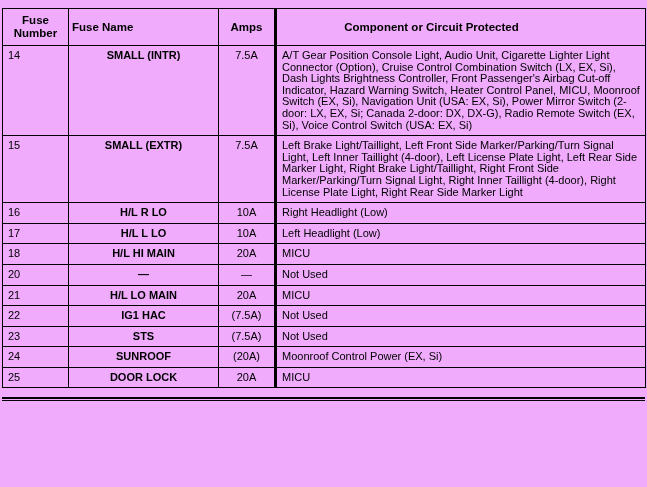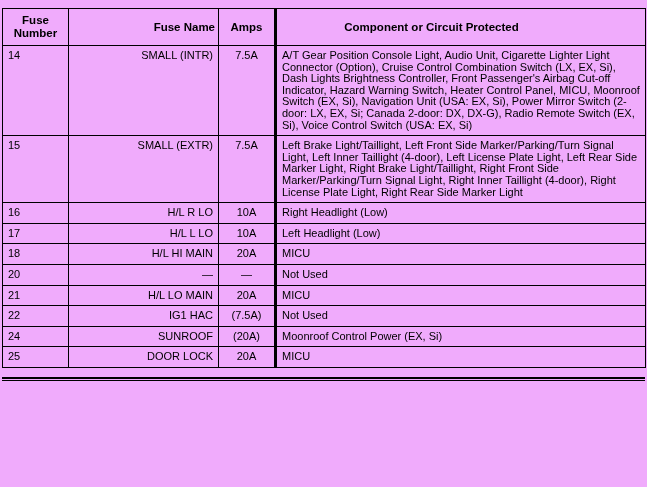--- a/index.html
+++ b/index.html
@@ -39,21 +39,21 @@
     vertical-align: middle;
     font-size: 11.5px;
     line-height: 13px;
     padding: 5px 3px;
   }
   col.col-num  { width: 66px; }
   col.col-name { width: 150px; }
   col.col-amps { width: 57px; }
   col.col-comp { width: 370px; }
   .c-num  { text-align: left; }
-  .c-name { text-align: right; padding-left: 9px; }
+  .c-name { text-align: center; padding-left: 9px; font-weight: bold; }
   .c-amps { text-align: center; }
   .c-comp {
     text-align: left;
     border-left: 3px solid #000 !important;
     padding-right: 62px;
   }
   th.c-comp { padding-right: 62px; }
   .bottom-rule-thick {
     margin-top: 9px;
     border-top: 2.5px solid #000;
@@ -73,21 +73,21 @@
   <table class="fuse-table">
     <colgroup>
       <col class="col-num">
       <col class="col-name">
       <col class="col-amps">
       <col class="col-comp">
     </colgroup>
     <thead>
       <tr>
         <th class="c-num">Fuse Number</th>
-        <th class="c-name" style="text-align:right;">Fuse Name</th>
+        <th class="c-name" style="text-align:left;">Fuse Name</th>
         <th class="c-amps">Amps</th>
         <th class="c-comp" style="text-align:center;">Component or Circuit Protected</th>
       </tr>
     </thead>
     <tbody>
       <tr>
         <td class="c-num">14</td>
         <td class="c-name">SMALL (INTR)</td>
         <td class="c-amps">7.5A</td>
         <td class="c-comp">A/T Gear Position Console Light, Audio Unit, Cigarette Lighter Light Connector (Option), Cruise Control Combination Switch (LX, EX, Si), Dash Lights Brightness Controller, Front Passenger's Airbag Cut-off Indicator, Hazard Warning Switch, Heater Control Panel, MICU, Moonroof Switch (EX, Si), Navigation Unit (USA: EX, Si), Power Mirror Switch (2-door: LX, EX, Si; Canada  2-door: DX, DX-G), Radio Remote Switch (EX, Si), Voice Control Switch (USA: EX, Si)</td>
@@ -128,20 +128,26 @@
         <td class="c-amps">20A</td>
         <td class="c-comp">MICU</td>
       </tr>
       <tr>
         <td class="c-num">22</td>
         <td class="c-name">IG1 HAC</td>
         <td class="c-amps">(7.5A)</td>
         <td class="c-comp">Not Used</td>
       </tr>
       <tr>
+        <td class="c-num">23</td>
+        <td class="c-name">STS</td>
+        <td class="c-amps">(7.5A)</td>
+        <td class="c-comp">Not Used</td>
+      </tr>
+      <tr>
         <td class="c-num">24</td>
         <td class="c-name">SUNROOF</td>
         <td class="c-amps">(20A)</td>
         <td class="c-comp">Moonroof Control Power (EX, Si)</td>
       </tr>
       <tr>
         <td class="c-num">25</td>
         <td class="c-name">DOOR LOCK</td>
         <td class="c-amps">20A</td>
         <td class="c-comp">MICU</td>

